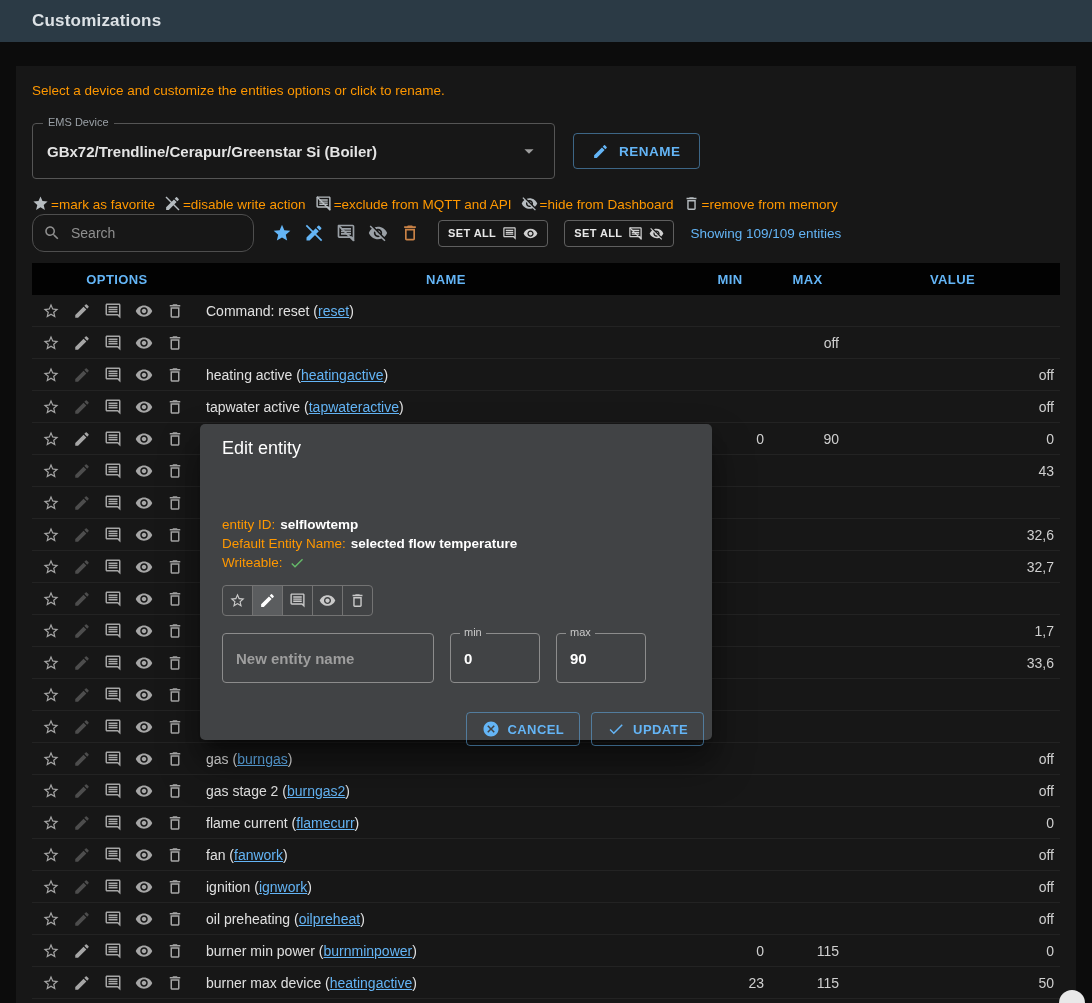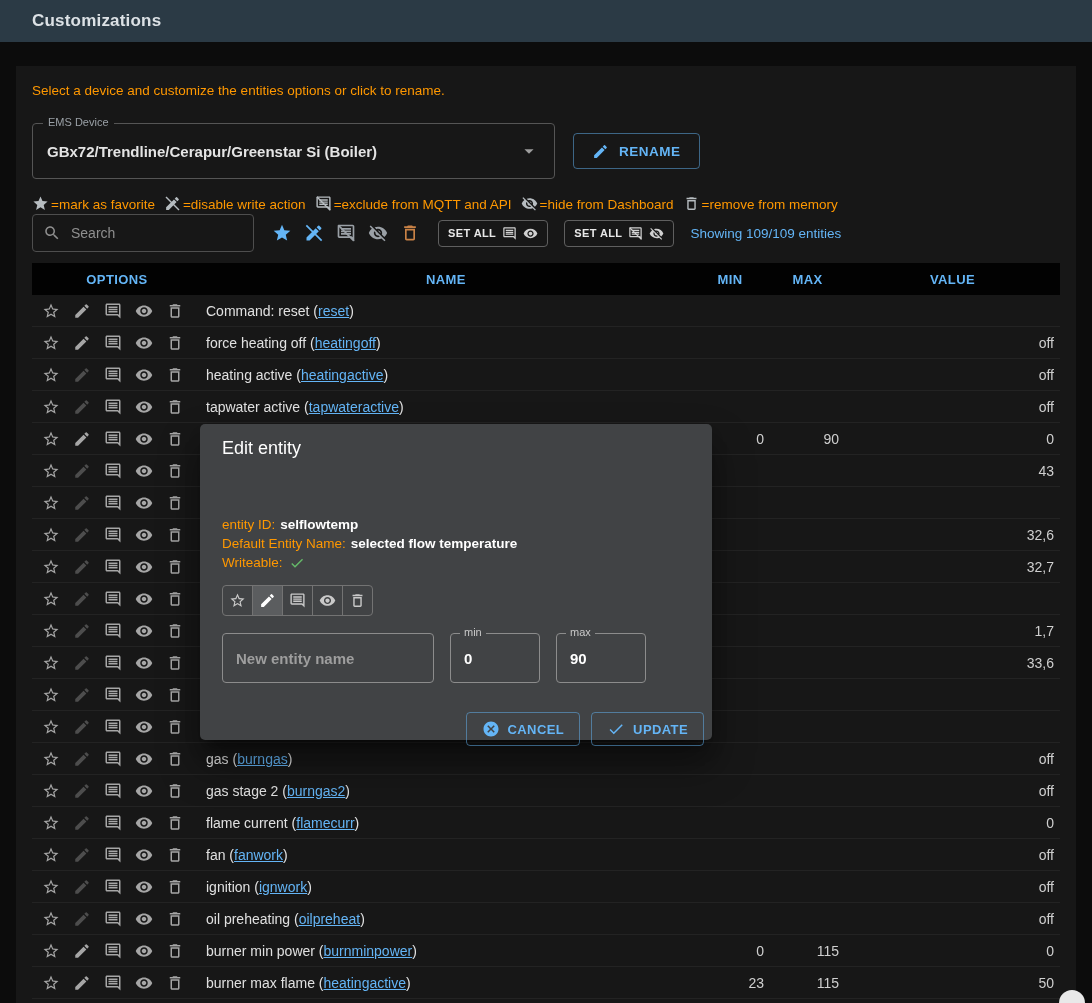--- a/index.html
+++ b/index.html
@@ -20,21 +20,21 @@
   .caret{width:22px;height:22px;color:#9e9e9e}
 
   .rename{margin-left:18px;height:36px;border:1px solid rgba(100,181,246,.5);border-radius:4px;background:transparent;color:#64b5f6;font-size:13.5px;font-weight:700;letter-spacing:.5px;display:flex;align-items:center;gap:10px;padding:0 18px;font-family:inherit;cursor:pointer}
   .rename .ic{width:17px;height:17px}
 
   .legend{margin-top:16px;display:flex;align-items:center;gap:9px;color:#ff9800;font-size:13.5px;white-space:nowrap}
   .lg-item{display:flex;align-items:flex-end;gap:2px}
   .lg-ic{width:17px;height:17px;color:#b6bcc0}
 
   .toolbar{margin-top:2px;display:flex;align-items:center;gap:16px}
-  .search{width:222px;height:38px;border:1px solid #4e4e4e;border-radius:4px;display:flex;align-items:center;gap:8px;padding:0 10px}
+  .search{width:222px;height:38px;border:1px solid #4e4e4e;border-radius:12px;display:flex;align-items:center;gap:8px;padding:0 10px}
   .search .ic{width:18px;height:18px;color:#8f8f8f}
   .search input{flex:1;min-width:0;background:transparent;border:none;outline:none;color:#e0e0e0;font-size:14px;font-family:inherit}
   .search input::placeholder{color:#8f8f8f}
   .filters{display:flex;align-items:center;gap:8px}
   .fbtn{width:24px;height:24px;display:flex;align-items:center;justify-content:center;cursor:pointer}
   .fbtn .ic{width:20px;height:20px}
   .f-active{color:#64b5f6}.f-muted{color:#9aa0a6}.f-warn{color:#c98246}
   .setall{height:27px;border:1px solid #5f5f5f;border-radius:4px;background:transparent;color:#e8e8e8;font-size:11px;font-weight:700;letter-spacing:.4px;display:flex;align-items:center;gap:6px;padding:0 9px;font-family:inherit;cursor:pointer}
   .sa-ic{width:15px;height:15px;color:#d0d0d0}
   .showing{color:#64b5f6;font-size:13.5px}
@@ -305,21 +305,20 @@
               <svg class="ic " viewBox="0 0 24 24">
                 <use href="#i-eye"></use>
               </svg>
             </span>
       <span class="ibtn">
               <svg class="ic " viewBox="0 0 24 24">
                 <use href="#i-trash"></use>
               </svg>
             </span>
     </div>
-    <div class="cname"><span>force heating off (</span><a class="lnk">heatingoff</a><span>)</span></div>
     <div class="num"></div>
     <div class="num"></div>
     <div class="num">off</div>
   </div>
         <div class="trow grid">
     <div class="opts">
       <span class="ibtn">
               <svg class="ic " viewBox="0 0 24 24">
                 <use href="#i-star-o"></use>
               </svg>
@@ -965,21 +964,21 @@
               <svg class="ic " viewBox="0 0 24 24">
                 <use href="#i-eye"></use>
               </svg>
             </span>
       <span class="ibtn">
               <svg class="ic " viewBox="0 0 24 24">
                 <use href="#i-trash"></use>
               </svg>
             </span>
     </div>
-    <div class="cname"><span>burner max flame (</span><a class="lnk">heatingactive</a><span>)</span></div>
+    <div class="cname"><span>burner max device (</span><a class="lnk">heatingactive</a><span>)</span></div>
     <div class="num">23</div>
     <div class="num">115</div>
     <div class="num">50</div>
   </div>
         <div class="trow grid">
 
     <div class="cname"></div>
     <div class="num"></div>
     <div class="num"></div>
     <div class="num"></div>

